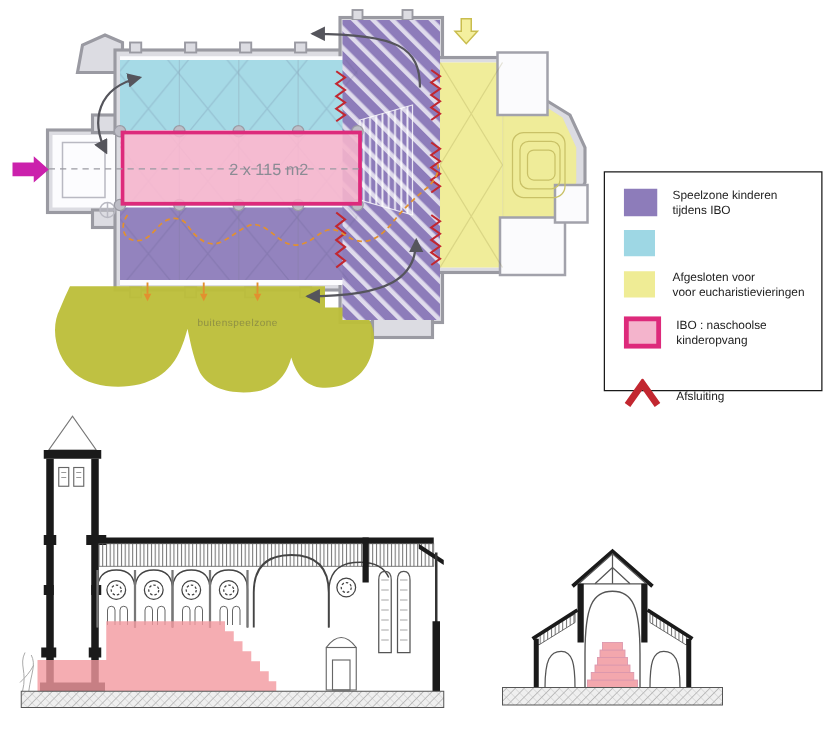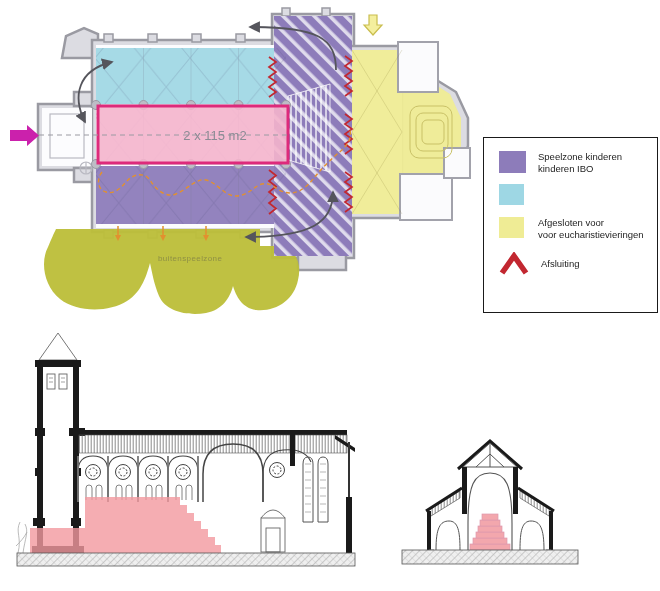--- a/index.html
+++ b/index.html
@@ -3,21 +3,21 @@
 <meta charset="utf-8">
 <style>
   html,body{margin:0;padding:0;background:#fff;}
   .stage{position:relative;width:660px;height:591px;background:#ffffff;overflow:hidden;
          font-family:"Liberation Sans",sans-serif;}
   .abs{position:absolute;}
   
   .legend{position:absolute;left:483px;top:137px;width:175px;height:176px;
           background:#ffffff;border:1.6px solid #1a1a1a;box-sizing:border-box;
           padding:12px 6px 0 15px;}
-  .leg-item{display:flex;align-items:flex-start;margin-bottom:9px;}
+  .leg-item{display:flex;align-items:center;margin-bottom:9px;}
   .leg-item .chip{flex:0 0 auto;margin-right:12px;}
   .leg-text{font-size:9.5px;line-height:11.5px;color:#1c1c1c;padding-top:1px;}
   svg{display:block;}
   text{font-family:"Liberation Sans",sans-serif;}
 </style>
 </head>
 <body>
 
 <div class="stage">
 
@@ -164,38 +164,48 @@
     <polygon fill="#f4ef9e" stroke="#c9bd4e" stroke-width="1.2" points="369,15 377,15 377,25 382,25 373,35 364,25 369,25"></polygon>
   </svg>
 
   <div class="legend">
     <div class="leg-item">
       <svg class="chip" width="27" height="24">
         <rect x="0" y="1" width="27" height="22" fill="#8d7cba"></rect>
         </svg>
       <div class="leg-text">
         <div>Speelzone kinderen</div>
-        <div>kinderen IBO</div>
+        <div>tijdens IBO</div>
       </div>
     </div>
     <div class="leg-item">
       <svg class="chip" width="27" height="24">
         <rect x="0" y="1" width="25" height="21" fill="#9ed7e4"></rect>
         </svg>
     </div>
     <div class="leg-item">
       <svg class="chip" width="27" height="24">
         <rect x="0" y="1" width="25" height="21" fill="#efec95"></rect>
         </svg>
       <div class="leg-text">
         <div>Afgesloten voor</div>
         <div>voor eucharistievieringen</div>
       </div>
     </div>
-    <div class="leg-item" style="margin-top:12px">
+    <div class="leg-item" style="margin-top:13px">
+      <svg class="chip" width="30" height="26">
+        <rect x="2" y="2" width="26" height="22" fill="#f4b4cc"></rect>
+        <rect x="2" y="2" width="26" height="22" fill="none" stroke-width="4" stroke="#dd2a7b"></rect>
+        </svg>
+      <div class="leg-text">
+        <div>IBO : naschoolse</div>
+        <div>kinderopvang</div>
+      </div>
+    </div>
+    <div class="leg-item" style="margin-top:24px">
       <svg class="chip" width="30" height="24">
         <path d="M3,21 L15,4 L27,21" fill="none" stroke-width="5.5" stroke-linejoin="miter" stroke="#c22730"></path>
         </svg>
       <div class="leg-text" style="padding-top:6px">
         <div>Afsluiting</div>
       </div>
     </div>
   </div>
 
   <svg class="abs" style="left:15px;top:332px" width="345" height="256" viewBox="0 0 345 256">

